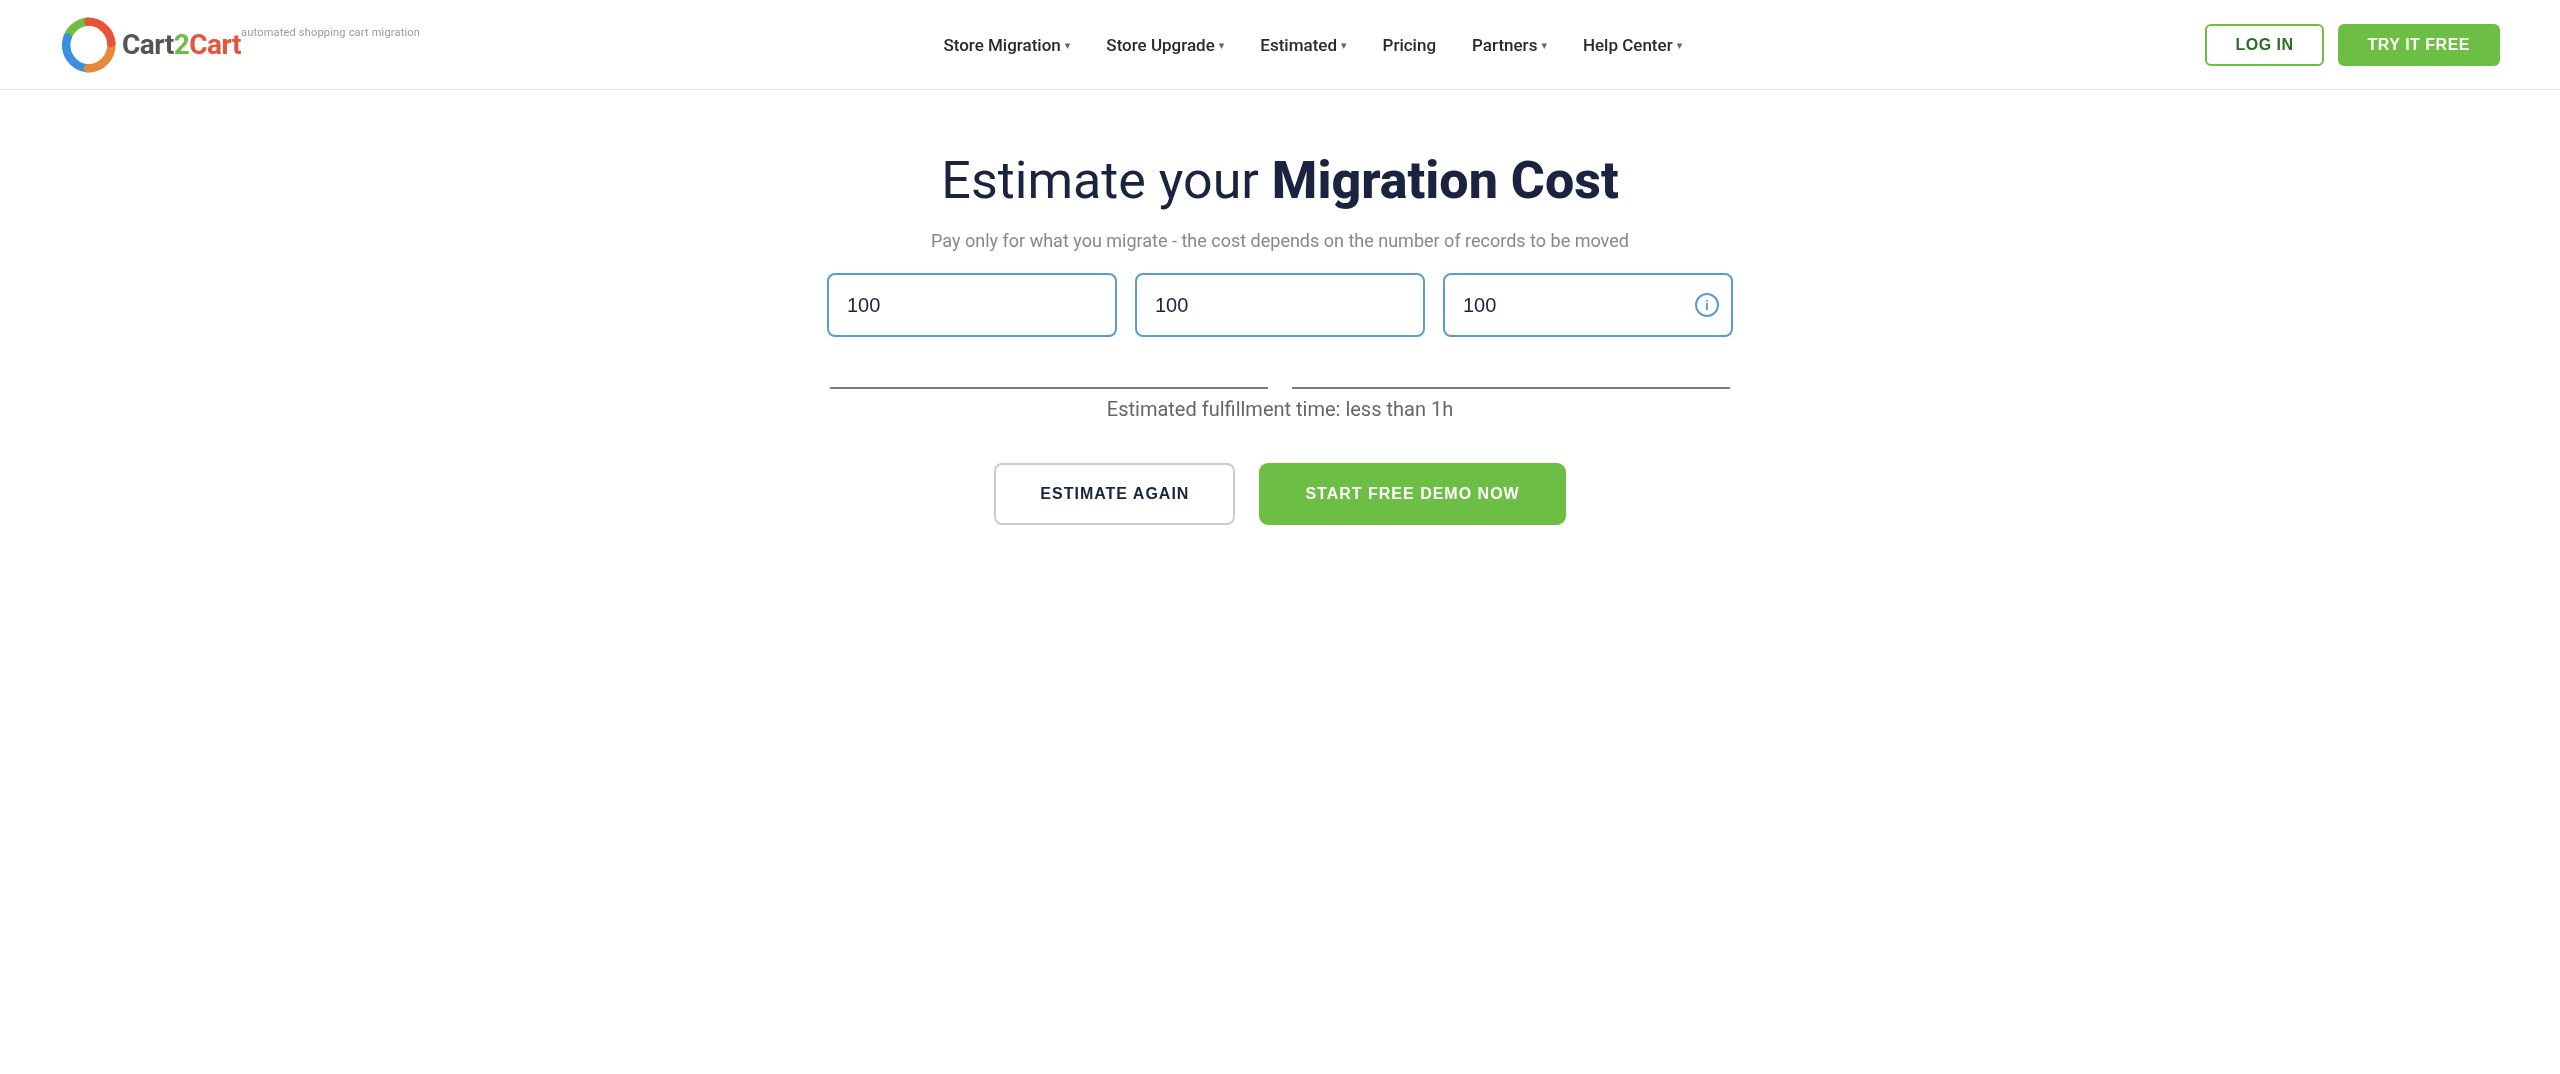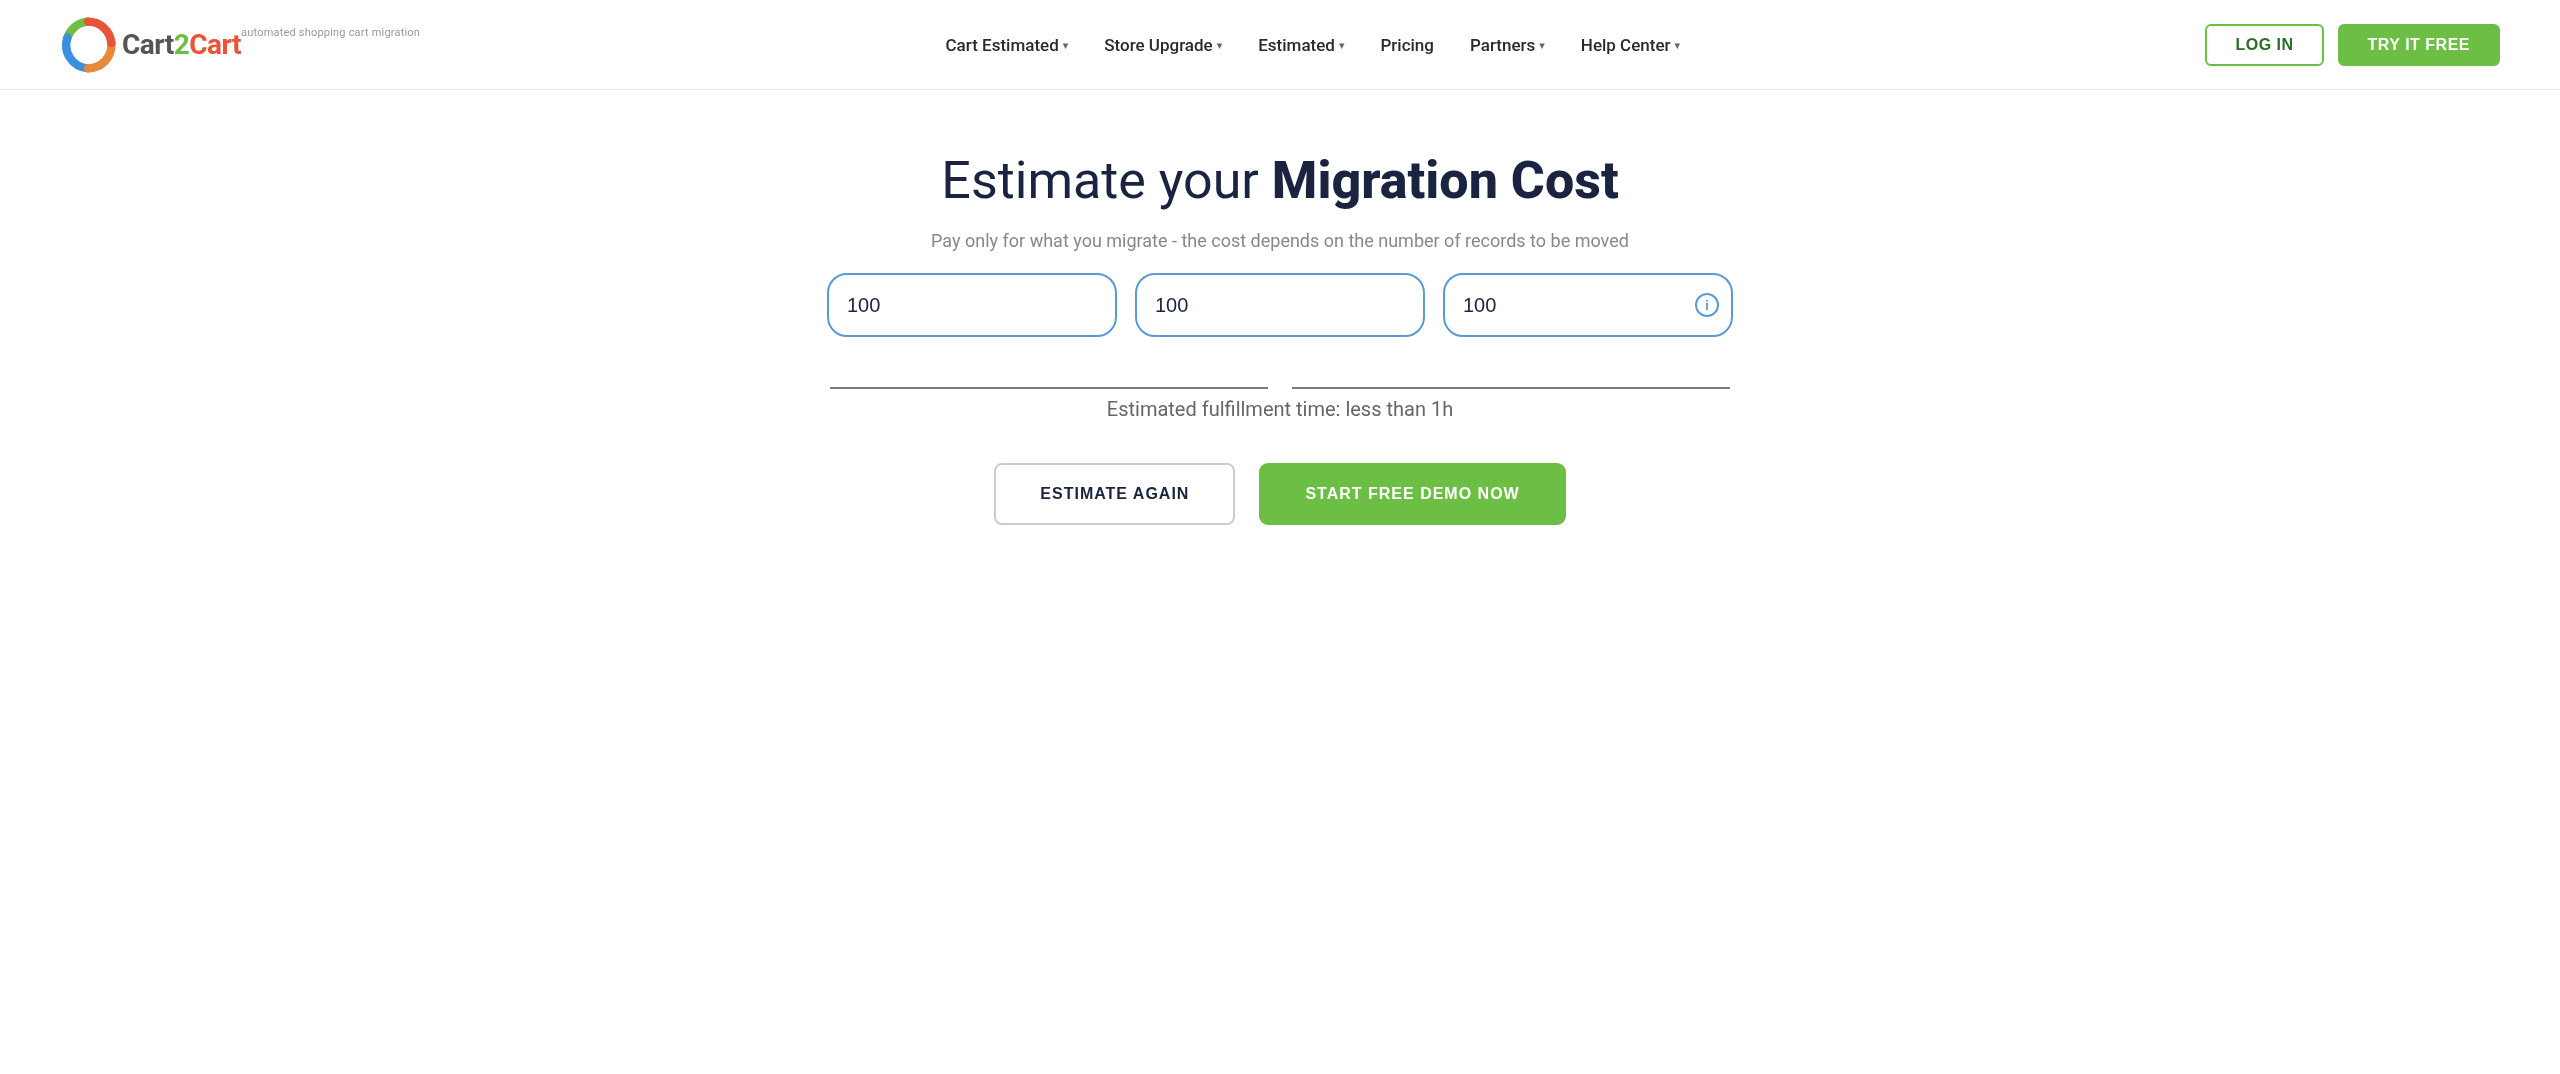--- a/index.html
+++ b/index.html
@@ -155,21 +155,21 @@
       display: flex;
       gap: 18px;
       margin-bottom: 50px;
       justify-content: center;
     }
 
     .input-field {
       width: 290px;
       height: 64px;
       border: 2px solid #5b9bd5;
-      border-radius: 20px;
+      border-radius: 8px;
       padding: 0 18px;
       font-size: 20px;
       font-weight: 500;
       color: #1a2340;
       outline: none;
       position: relative;
     }
 
     .input-wrapper {
       position: relative;
@@ -290,21 +290,21 @@
     <div class="logo-text-area">
       <div class="logo-name">
         <span class="cart">Cart</span><span class="two">2</span><span class="cart2">Cart</span>
       </div>
       <div class="logo-sub">automated shopping cart migration</div>
     </div>
   </div>
 
   <nav>
     <div class="nav-item">
-      <span>Cart Estimated</span>
+      <span>Store Migration</span>
       <span class="nav-chevron">▾</span>
     </div>
     <div class="nav-item">
       <span>Store Upgrade</span>
       <span class="nav-chevron">▾</span>
     </div>
     <div class="nav-item">
       <span>Estimated</span>
       <span class="nav-chevron">▾</span>
     </div>

